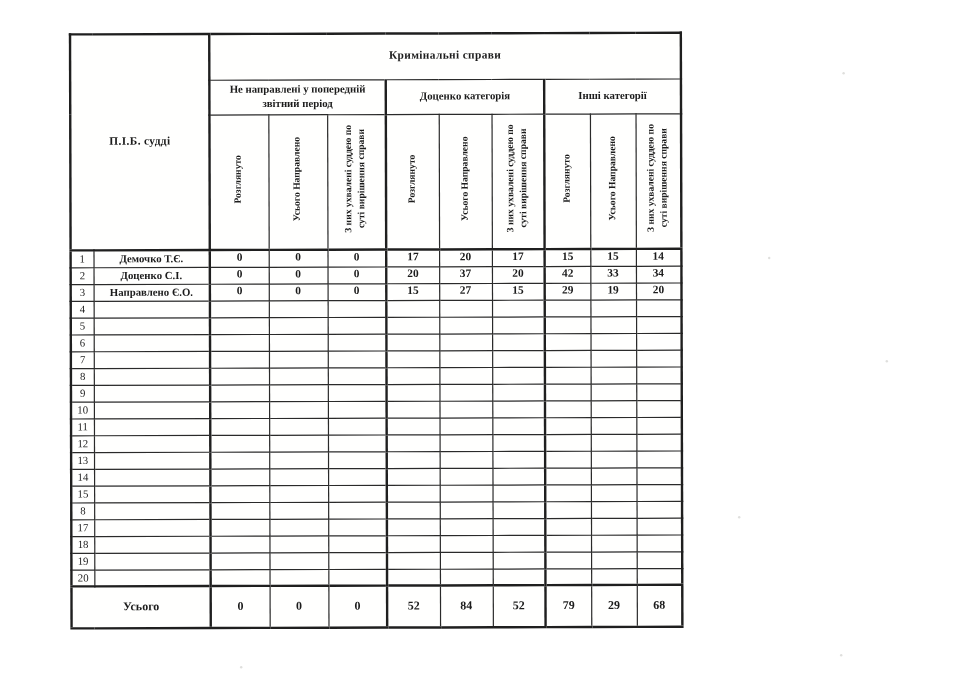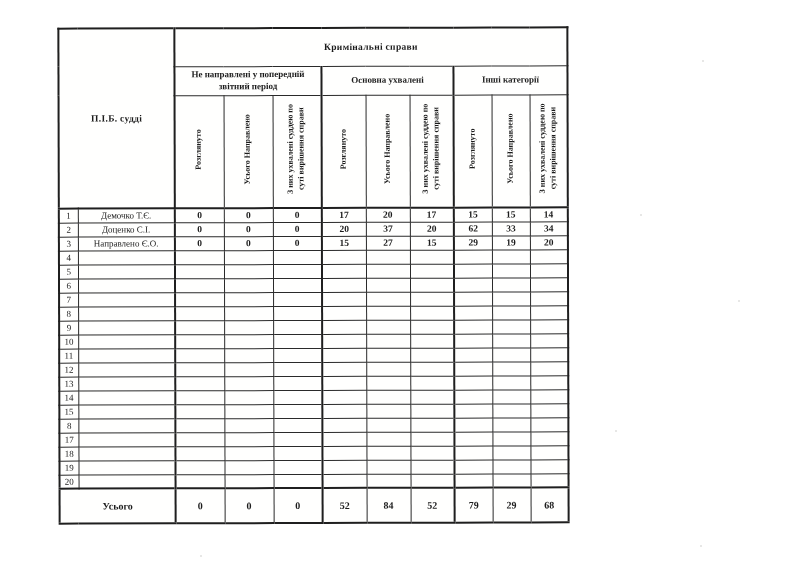--- a/index.html
+++ b/index.html
@@ -60,21 +60,21 @@
     white-space: normal;
   }
   tr.h-sub th { border-bottom: 2px solid #1f1f1f; }
 
   
   .sep { border-left: 2px solid #1f1f1f; }
 
   
   tbody td { height: 14px; font-size: 9px; }
   td.rownum { font-size: 9px; font-weight: normal; }
-  td.name   { font-weight: normal; font-size: 9px; }
+  td.name   { font-weight: bold; font-size: 9px; }
   td.val    { font-weight: bold; font-size: 9.5px; }
 
   
   tr.totals td {
     height: 35px;
     font-weight: bold;
     font-size: 10px;
     border-top: 2px solid #1f1f1f;
     border-bottom: 2px solid #1f1f1f;
   }
@@ -107,21 +107,21 @@
         <col class="c-g3">
         <col class="c-g3">
     </colgroup>
     <thead>
       <tr class="h-title">
         <th class="corner" colspan="2" rowspan="3">П.І.Б. судді</th>
         <th colspan="9" class="sep">Кримінальні справи</th>
       </tr>
       <tr class="h-group">
         <th colspan="3" class="sep">Не направлені у попередній звітний період</th>
-        <th colspan="3" class="sep">Основна ухвалені</th>
+        <th colspan="3" class="sep">Доценко категорія</th>
         <th colspan="3" class="sep">Інші категорії</th>
       </tr>
       <tr class="h-sub">
           <th class="sep"><span class="rot">Розглянуто</span></th>
           <th><span class="rot">Усього Направлено</span></th>
           <th><span class="rot">З них ухвалені суддею по суті вирішення справи</span></th>
           <th class="sep"><span class="rot">Розглянуто</span></th>
           <th><span class="rot">Усього Направлено</span></th>
           <th><span class="rot">З них ухвалені суддею по суті вирішення справи</span></th>
           <th class="sep"><span class="rot">Розглянуто</span></th>
@@ -145,21 +145,21 @@
         </tr>
         <tr>
           <td class="rownum">2</td>
           <td class="name">Доценко С.І.</td>
           <td class="val sep">0</td>
           <td class="val">0</td>
           <td class="val">0</td>
           <td class="val sep">20</td>
           <td class="val">37</td>
           <td class="val">20</td>
-          <td class="val sep">62</td>
+          <td class="val sep">42</td>
           <td class="val">33</td>
           <td class="val">34</td>
         </tr>
         <tr>
           <td class="rownum">3</td>
           <td class="name">Направлено Є.О.</td>
           <td class="val sep">0</td>
           <td class="val">0</td>
           <td class="val">0</td>
           <td class="val sep">15</td>

